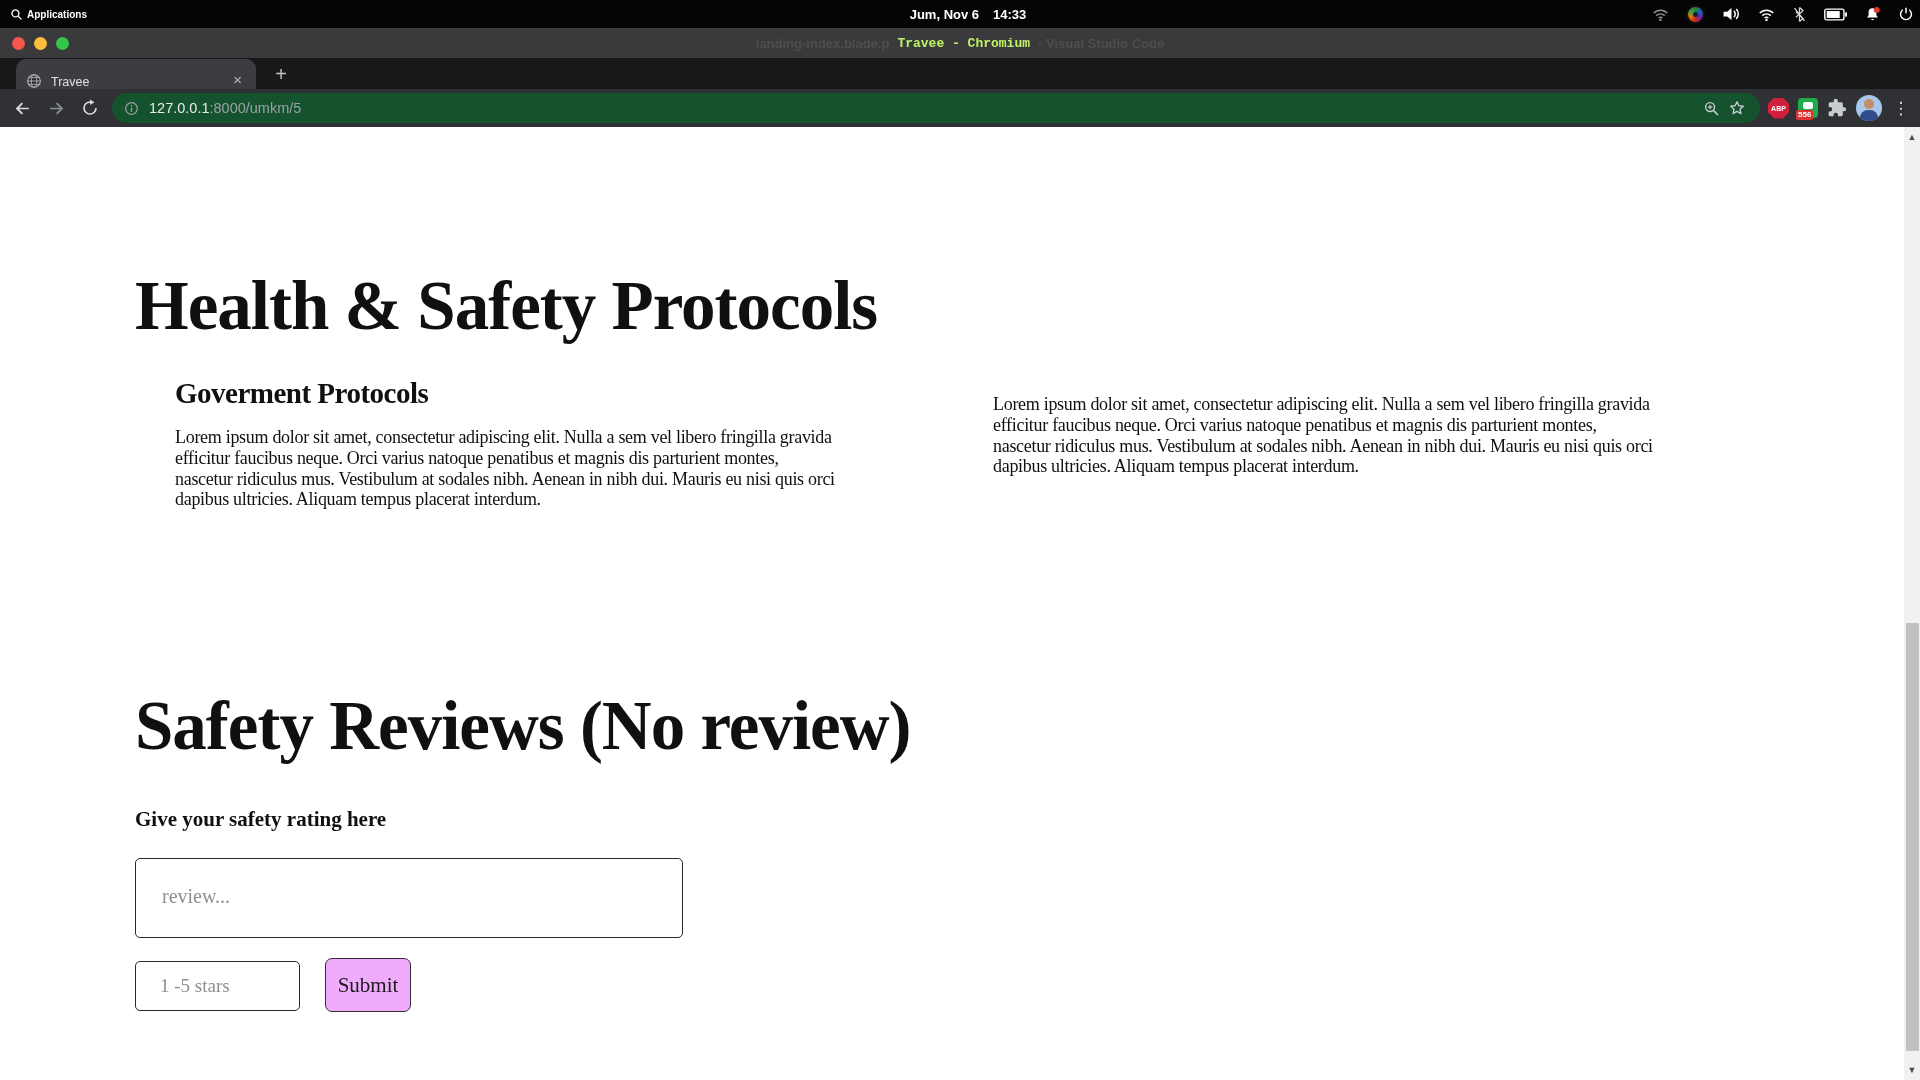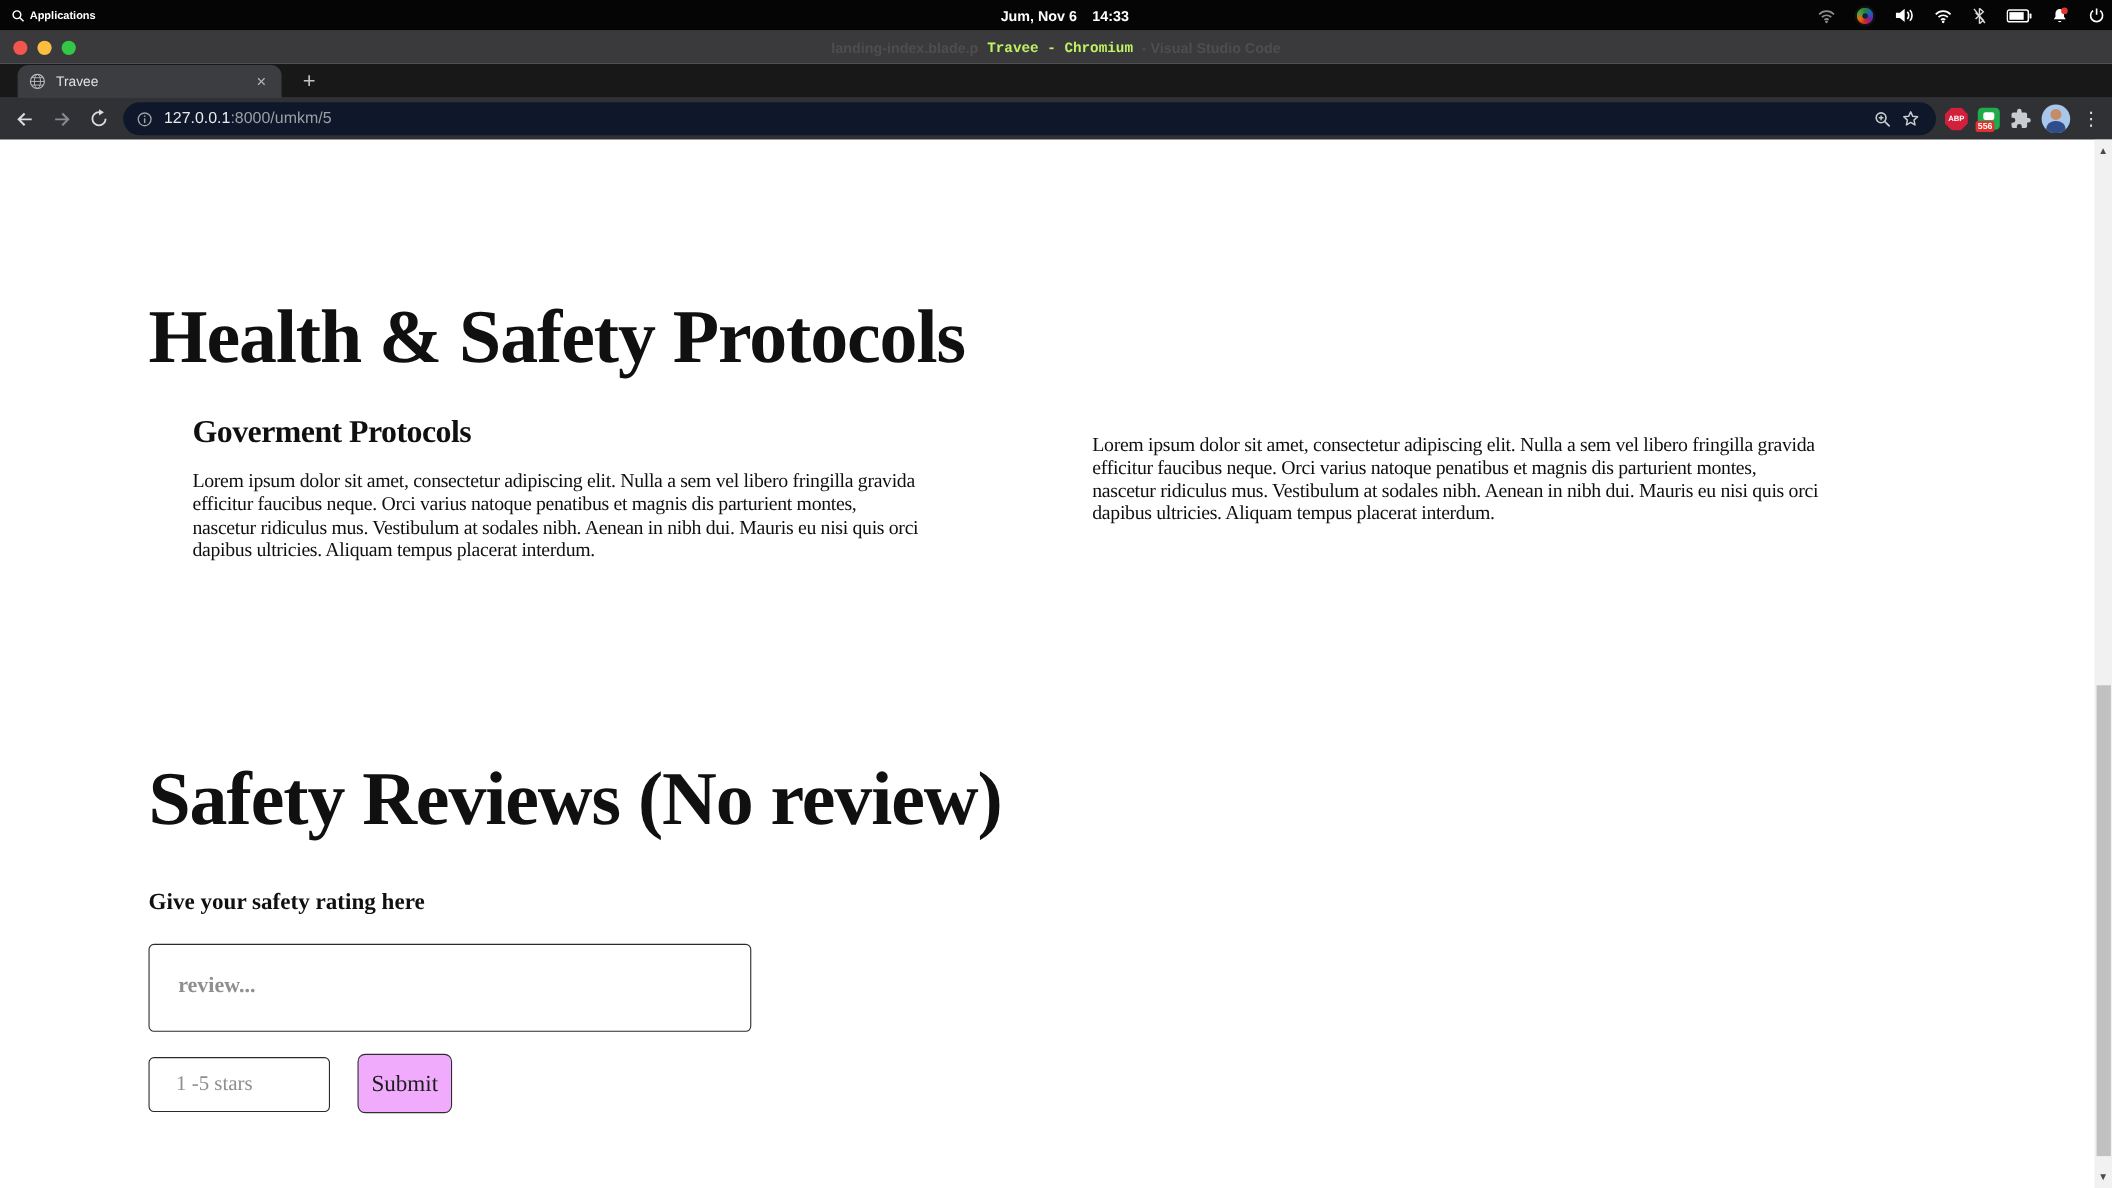--- a/index.html
+++ b/index.html
@@ -27,32 +27,32 @@
   .lights { display:flex; gap:9px; padding-left:12px; }
   .light { width:13px; height:13px; border-radius:50%; }
   .titlebar-center { position:absolute; left:0; right:0; display:flex; justify-content:center;
     gap:8px; font-size:13px; font-weight:bold; }
   .title-faint { color:#4e4e50; }
   .title-main  { color:#bef264;font-family:Liberation Mono, monospace; }
 
   
   .tabstrip { position:absolute; left:0; top:58px; width:1920px; height:31px; background:#181818; }
   .tab { position:absolute; left:16px; bottom:0; width:240px; height:30px; background:#3c3d40;
-    border-radius:10px 10px 0 0; display:flex; align-items:center; padding:0 10px; gap:9px; }
+    border-radius:10px 10px 0 0; display:flex; align-items:flex-end; padding:0 10px; gap:9px; }
   .tab-title { color:#dfe1e5; font-size:12.5px; flex:1; }
   .tab-close { color:#b6b9be; font-size:15px; line-height:1; padding:2px 4px; border-radius:50%; }
   .newtab { position:absolute; left:268px; top:3px; width:26px; height:26px; color:#c0c3c7;
     font-size:20px; display:flex; align-items:center; justify-content:center; border-radius:50%; }
 
   
   .toolbar { position:absolute; left:0; top:89px; width:1920px; height:38px; background:#303135;
     display:flex; align-items:center; }
   .navbtn { width:28px; height:28px; display:flex; align-items:center; justify-content:center; border-radius:50%; }
   .navbtn svg { display:block; }
-  .omnibox { margin-left:8px; width:1648px; height:30px; background:#0f172a; border-radius:15px;
+  .omnibox { margin-left:8px; width:1648px; height:30px; background:#14532d; border-radius:15px;
     display:flex; align-items:center; padding:0 10px 0 12px; }
   .url { font-size:14.5px; margin-left:10px; flex:1; white-space:nowrap; }
   .url-host { color:#e8eaed; }
   .url-rest { color:#9aa0a6; }
   .boxicon { width:26px; height:26px; display:flex; align-items:center; justify-content:center; }
   .ext-area { display:flex; align-items:center; gap:9px; margin-left:8px; }
   .abp { width:21px; height:21px; background:#d21f3c; color:#fff; font-size:7px; font-weight:bold;
     display:flex; align-items:center; justify-content:center;
     clip-path:polygon(30% 0,70% 0,100% 30%,100% 70%,70% 100%,30% 100%,0 70%,0 30%); }
   .greenext { width:20px; height:20px; background:#1faa4b; border-radius:4px; position:relative; }
@@ -74,21 +74,21 @@
   .h1.main { top:140px; }
   .h1.reviews { top:560px; }
   .col { position:absolute; top:250px; width:730px;margin-left:40px; }
   .col.left { left:135px; }
   .col.right { left:953px; }
   .h2 { font-size:29px; font-weight:bold; letter-spacing:-0.5px; }
   .para { margin-top:17px; font-size:18px; line-height:20.8px; letter-spacing:-0.3px; }
   .rating-label { position:absolute; left:135px; top:680px; font-size:21px; font-weight:bold; }
   .review-box { position:absolute; left:135px; top:731px; width:548px; height:80px;
     border:1.5px solid #2a2a2a; border-radius:5px; background:#fff; resize:none;
-    font-family:"Liberation Serif",serif; font-size:20px; color:#101010; padding:26px 20px 0 26px;font-weight:bold; }
+    font-family:"Liberation Serif",serif; font-size:20px; color:#101010; padding:26px 20px 0 26px; }
   .review-box::placeholder { color:#8f8f8f; }
   .stars-input { position:absolute; left:135px; top:834px; width:165px; height:50px;
     border:1.5px solid #2a2a2a; border-radius:5px; background:#fff;
     font-family:"Liberation Serif",serif; font-size:19px; color:#101010; padding:0 0 0 24px; }
   .stars-input::placeholder { color:#8f8f8f; }
   .submit-btn { position:absolute; left:325px; top:831px; width:86px; height:54px;
     background:#f0abfc; border:1.7px solid #2f2f2f; border-radius:7px;
     font-family:"Liberation Serif",serif; font-size:21px; color:#1c1c1c; }
 
   

